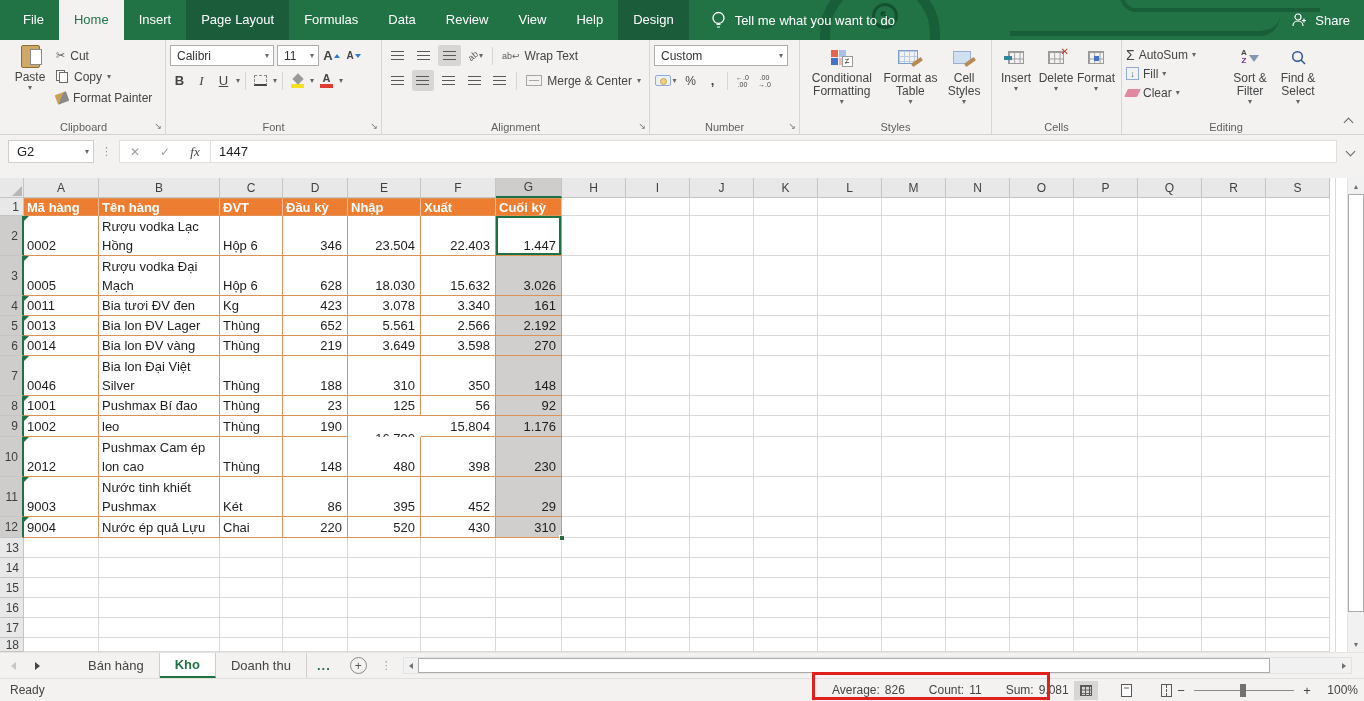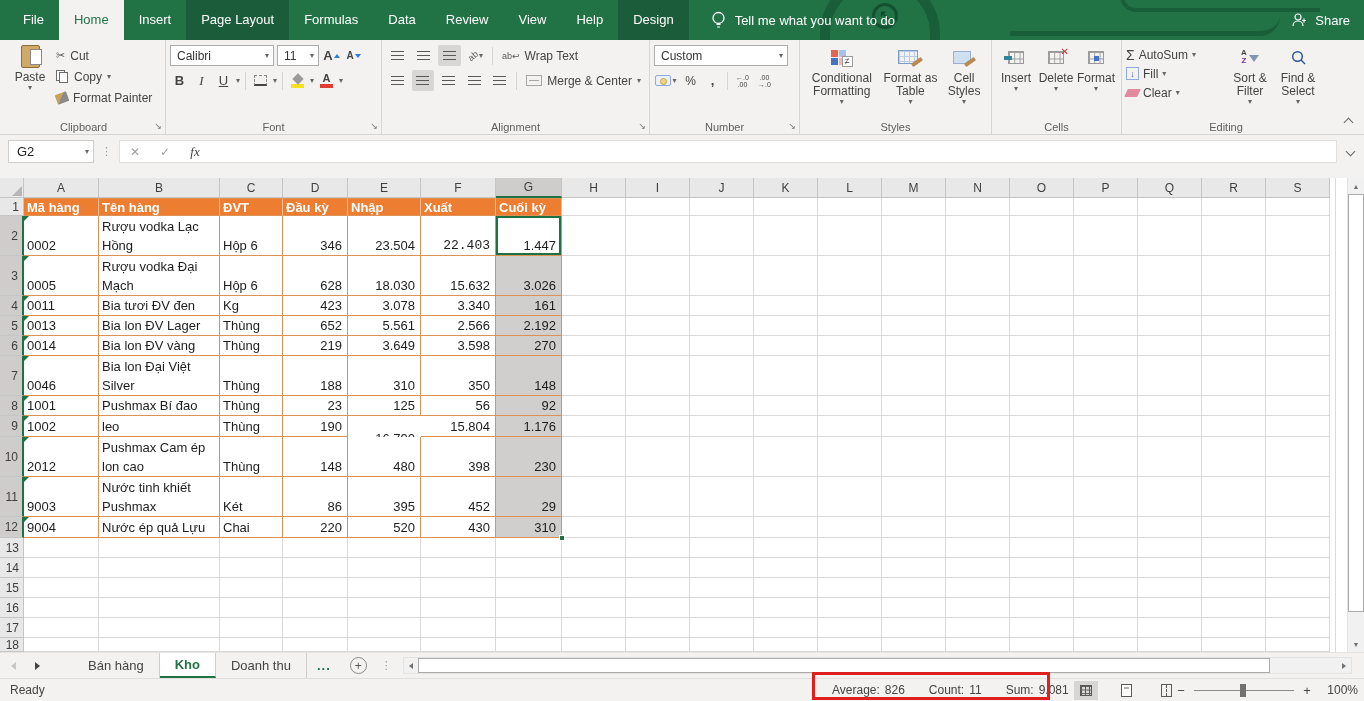--- a/index.html
+++ b/index.html
@@ -501,20 +501,23 @@
         <span>G2</span>
         <span class="dd">▾</span>
       </div>
     <span class="vdots">⋮</span>
     <div class="fxwrap">
       <div class="fbtn">✕</div>
       <div class="fbtn">✓</div>
       <div class="fbtn">
           <span class="fxg">fx</span>
         </div>
+      <div class="finput">
+          <span>1447</span>
+        </div>
     </div>
     <span class="fchev"></span>
   </div>
   <div class="fgap"></div>
 
   <div class="gridwrap">
     <div id="sheet">
         <div class="grow">
           <div class="cornercell">
             <i class="ctri"></i>
@@ -573,21 +576,21 @@
           </div>
           <div class="cell tc" style="width: 63px;">
             <span class="cv">Hộp 6</span>
           </div>
           <div class="cell tc num" style="width: 65px;">
             <span class="cv">346</span>
           </div>
           <div class="cell tc num" style="width: 73px;">
             <span class="cv">23.504</span>
           </div>
-          <div class="cell tc num" style="width: 75px; font-family: Liberation Mono, monospace;">
+          <div class="cell tc num" style="width: 75px;">
             <span class="cv">22.403</span>
           </div>
           <div class="cell tc num acell" style="width: 66px;">
             <span class="cv">1.447</span>
           </div>
           <div class="cell gc" style="width: 64px;"></div>
           <div class="cell gc" style="width: 64px;"></div>
           <div class="cell gc" style="width: 64px;"></div>
           <div class="cell gc" style="width: 64px;"></div>
           <div class="cell gc" style="width: 64px;"></div>

